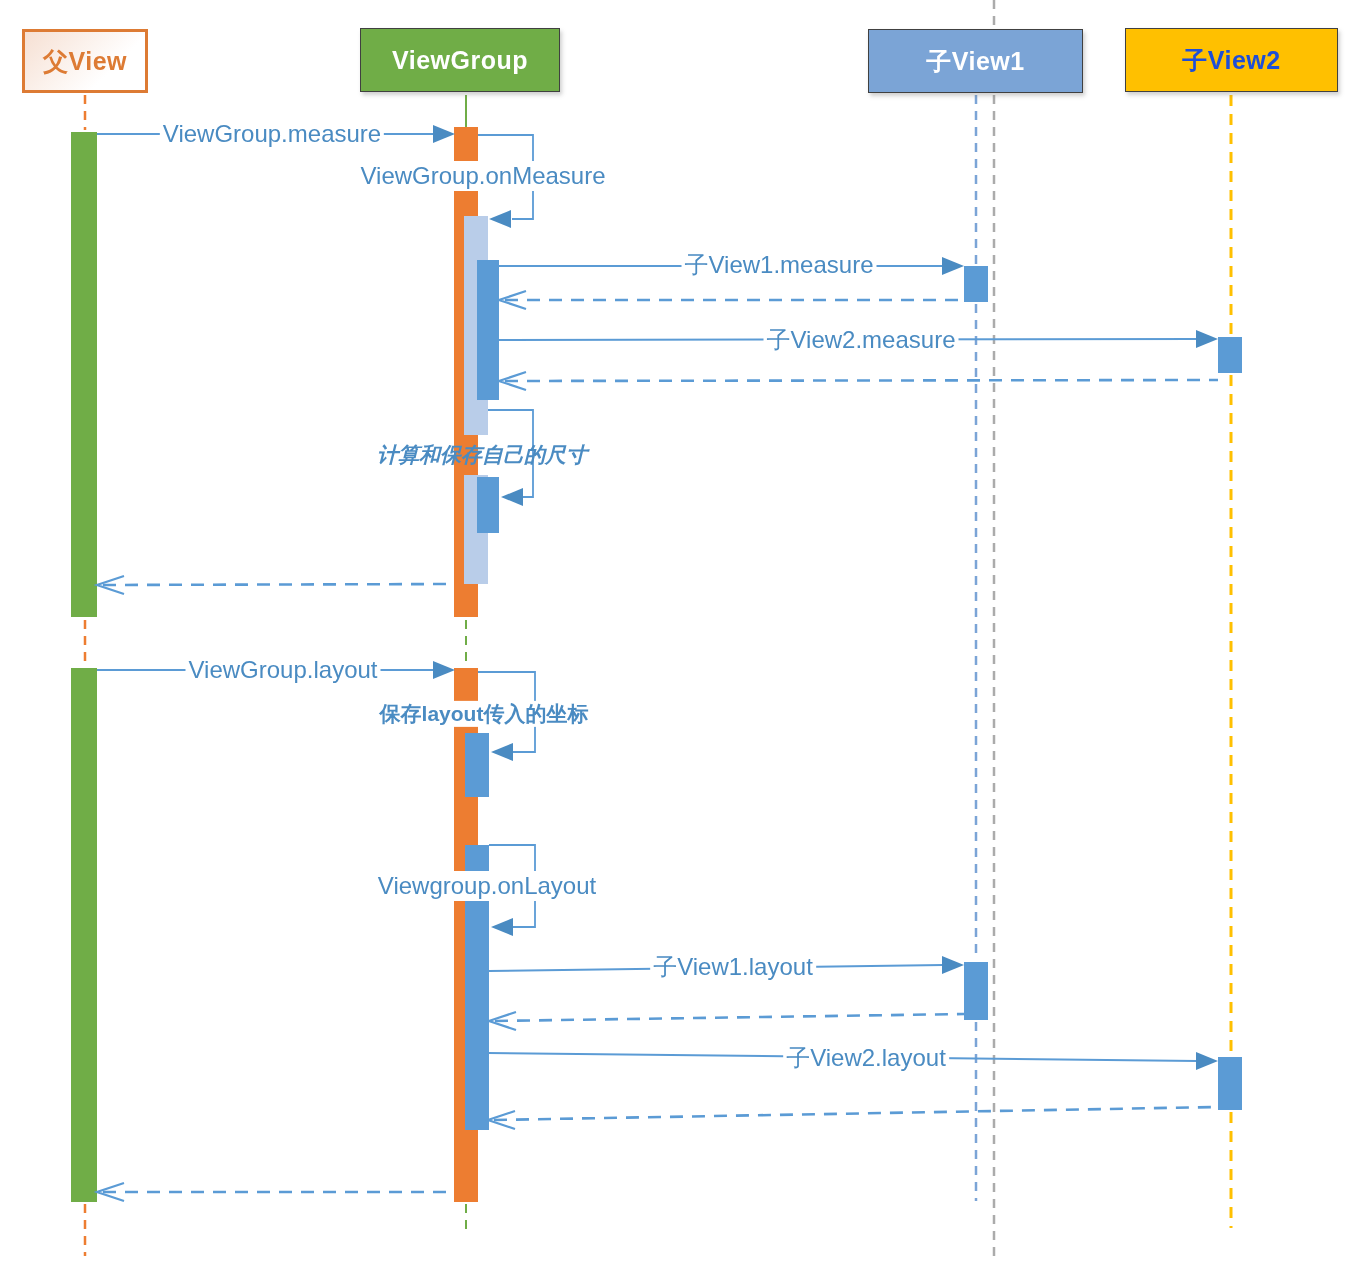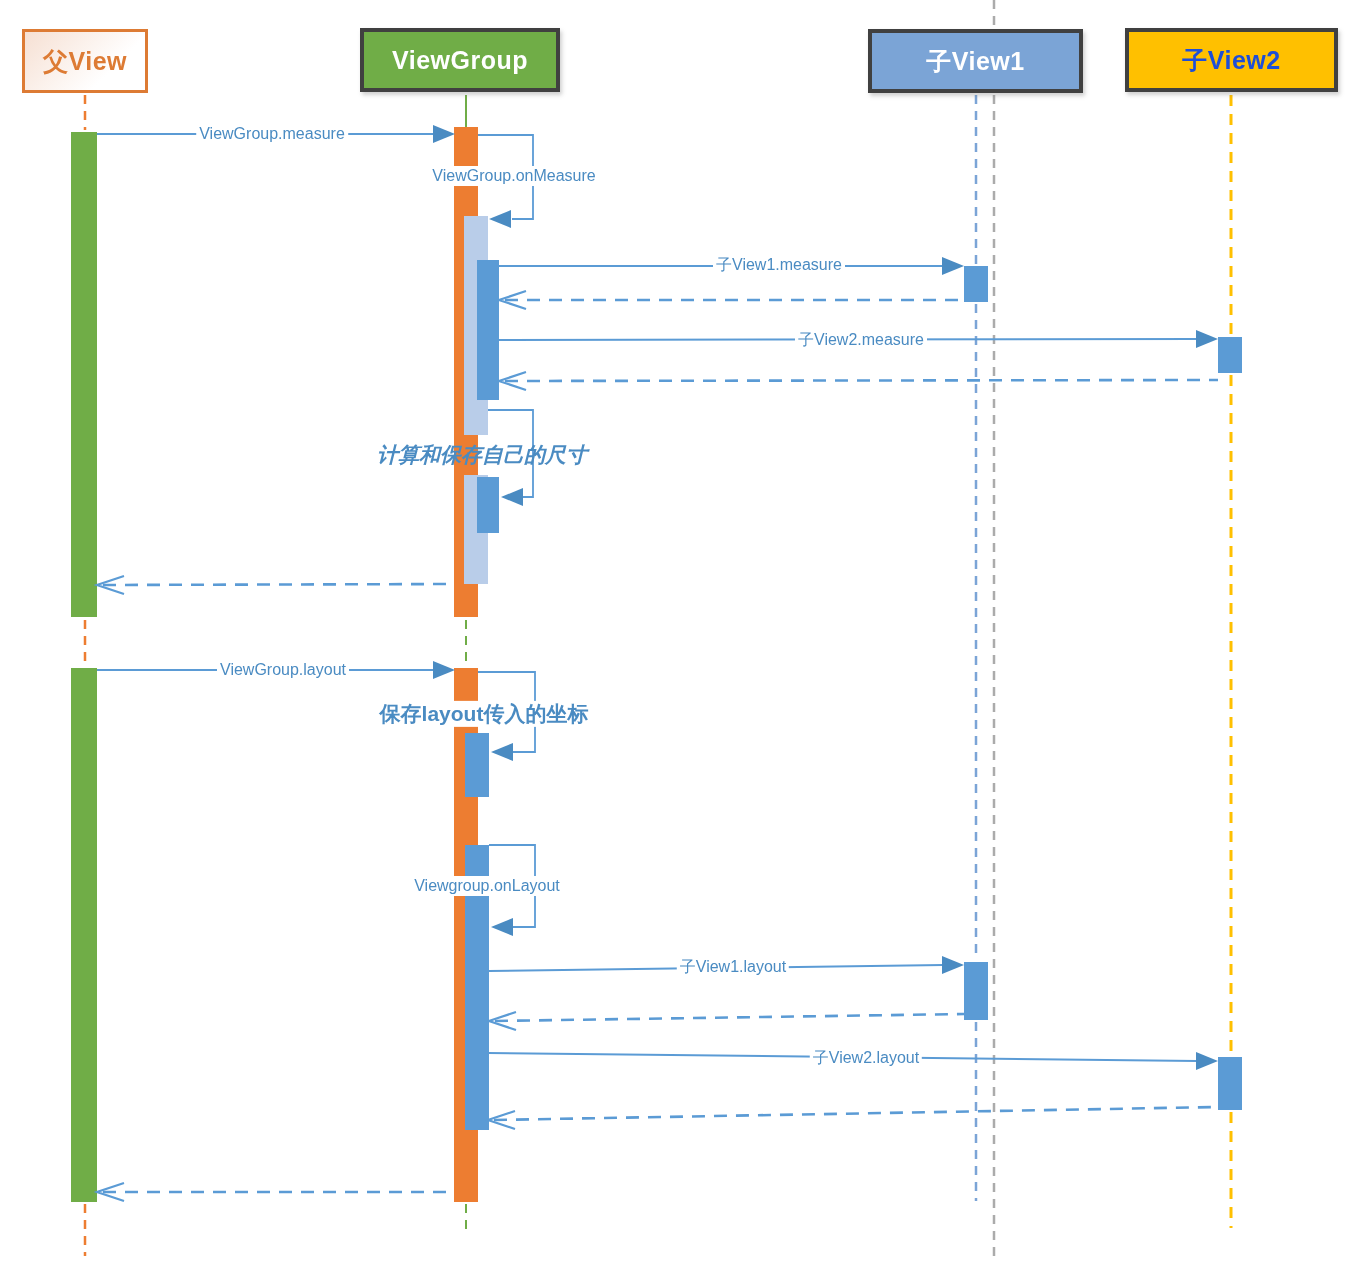--- a/index.html
+++ b/index.html
@@ -6,35 +6,35 @@
   body{
     width:1356px;height:1261px;position:relative;background:#ffffff;
     font-family:"Liberation Sans","DejaVu Sans",sans-serif;overflow:hidden;
   }
   #stage{position:absolute;left:0;top:0;width:1356px;height:1241px;}
   svg{position:absolute;left:0;top:0;}
 
   .pbox{
     position:absolute;height:64px;display:flex;align-items:center;justify-content:center;
     font-size:25px;font-weight:bold;letter-spacing:.5px;
-    border:4px solid #404040;box-shadow:2px 3px 4px rgba(120,120,120,.35);
+    border:1px solid #404040;box-shadow:2px 3px 4px rgba(120,120,120,.35);
     box-sizing:border-box;z-index:5;
   }
   .pbox-parent{
     left:22px;top:29px;width:126px;
     border:3px solid #DD7B34;background:linear-gradient(135deg,#f6e0d3 0%,#ffffff 70%);
     color:#DD7B34;box-shadow:none;
   }
   .pbox-viewgroup{left:360px;top:28px;width:200px;background:#70AD47;color:#fff;}
   .pbox-view1{left:868px;top:29px;width:215px;background:#7BA4D6;color:#fff;}
   .pbox-view2{left:1125px;top:28px;width:213px;background:#FFC000;color:#1d4ed8;}
 
   .msg{
     position:absolute;transform:translate(-50%,-50%);white-space:nowrap;
-    color:#4A8BC2;font-size:16px;background:#ffffff;padding:0 3px;line-height:1.25;
+    color:#4A8BC2;font-size:24px;background:#ffffff;padding:0 3px;line-height:1.25;
     z-index:4;
   }
   .msg.nobg{background:transparent;}
   .msg.cjk{font-size:21px;font-weight:600;}
 </style>
 </head>
 <body>
 
 <div id="stage">
 
@@ -151,21 +151,21 @@
     <span>ViewGroup</span>
   </div>
   <div class="pbox pbox-view1">
     <span>子View1</span>
   </div>
   <div class="pbox pbox-view2">
     <span>子View2</span>
   </div>
 
   <div class="msg" style="left:272px;top:134px;">ViewGroup.measure</div>
-  <div class="msg" style="left:483px;top:176px;margin-left:31px;">ViewGroup.onMeasure</div>
+  <div class="msg" style="left:483px;top:176px;">ViewGroup.onMeasure</div>
   <div class="msg" style="left:740px;top:265px;margin-left:39px;">子View1.measure</div>
   <div class="msg" style="left:861px;top:340px;">子View2.measure</div>
   <div class="msg cjk nobg" style="left:482px;top:455px;font-style:italic;">计算和保存自己的尺寸</div>
   <div class="msg" style="left:277px;top:670px;margin-left:6px;">ViewGroup.layout</div>
   <div class="msg cjk" style="left:484px;top:714px;">保存layout传入的坐标</div>
   <div class="msg" style="left:487px;top:886px;">Viewgroup.onLayout</div>
   <div class="msg" style="left:733px;top:967px;">子View1.layout</div>
   <div class="msg" style="left:866px;top:1058px;">子View2.layout</div>
 
 </div>

